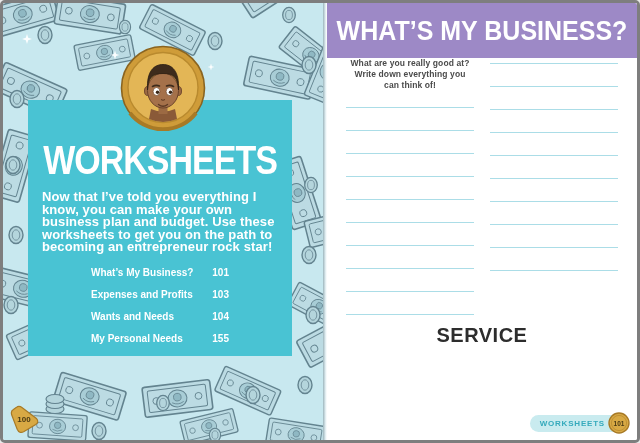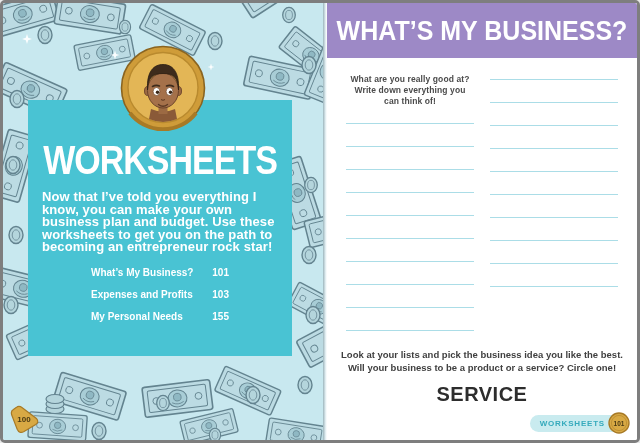--- a/index.html
+++ b/index.html
@@ -46,21 +46,21 @@
     display:flex; flex-direction:column;
   }
   .rp-header {
     height:55px; flex:none; background:#9d89c6;
     display:flex; align-items:center; justify-content:center;
   }
   .rp-title {
     margin:0; color:#ffffff; font-size:25px; font-weight:800;
     letter-spacing:0; transform:scaleY(1.1); white-space:nowrap;
   }
-  .rp-body { flex:1; position:relative; padding:16px 6px 0; }
+  .rp-body { flex:1; position:relative; padding:0 6px 0; }
   .cols { display:flex; justify-content:center; gap:16px; }
   .col { width:128px; }
   .question {
     margin:0; height:44px; color:#4b4b4b; text-align:center;
     font-size:8.5px; line-height:11px; font-weight:bold; letter-spacing:0.1px;
   }
   .wline { height:23px; border-bottom:1px solid #abdde7; }
   .wline:first-child { height:6px; }
   .instruction {
     margin:17px 0 0; text-align:center; color:#3f3f3f;
@@ -183,20 +183,24 @@
       <div class="toc">
         <div class="toc-row">
           <span>What’s My Business?</span>
           <span>101</span>
         </div>
         <div class="toc-row">
           <span>Expenses and Profits</span>
           <span>103</span>
         </div>
         <div class="toc-row">
+          <span>Wants and Needs</span>
+          <span>104</span>
+        </div>
+        <div class="toc-row">
           <span>My Personal Needs</span>
           <span>155</span>
         </div>
       </div>
     </div>
 
     <svg class="badge-left" viewBox="0 0 30 32">
       <path d="M5,4 Q2,5 2.5,9 L6,24 Q7.5,29 12,27.5 L25,22 Q29,20 26.5,16 L14,3.5 Q11,0.5 8,2.5 Z" fill="#d8a944" stroke="#a87a26" stroke-width="1.2" transform="rotate(-8 15 16)"></path>
       <text x="14" y="18" text-anchor="middle" font-size="8" font-weight="bold" fill="#4a3a14" font-family="Liberation Sans, sans-serif">100</text>
     </svg>
@@ -236,24 +240,20 @@
               <div class="wline"></div>
               <div class="wline"></div>
               <div class="wline"></div>
               <div class="wline"></div>
               <div class="wline"></div>
               <div class="wline"></div>
             </div>
         </div>
       </div>
 
-      <p class="instruction">
-        <span>Look at your lists and pick the business idea you like the best.</span><br>
-        <span>Will your business to be a product or a service? Circle one!</span>
-      </p>
 
       <div class="choices">
         <div class="choice">SERVICE</div>
       </div>
     </div>
 
     <div class="rp-footer">
       <span class="worksheets-pill">WORKSHEETS</span>
       <svg class="coin-101" viewBox="0 0 22 22">
         <circle cx="11" cy="11" r="10" fill="#d8a944" stroke="#a87a26" stroke-width="1.4"></circle>

